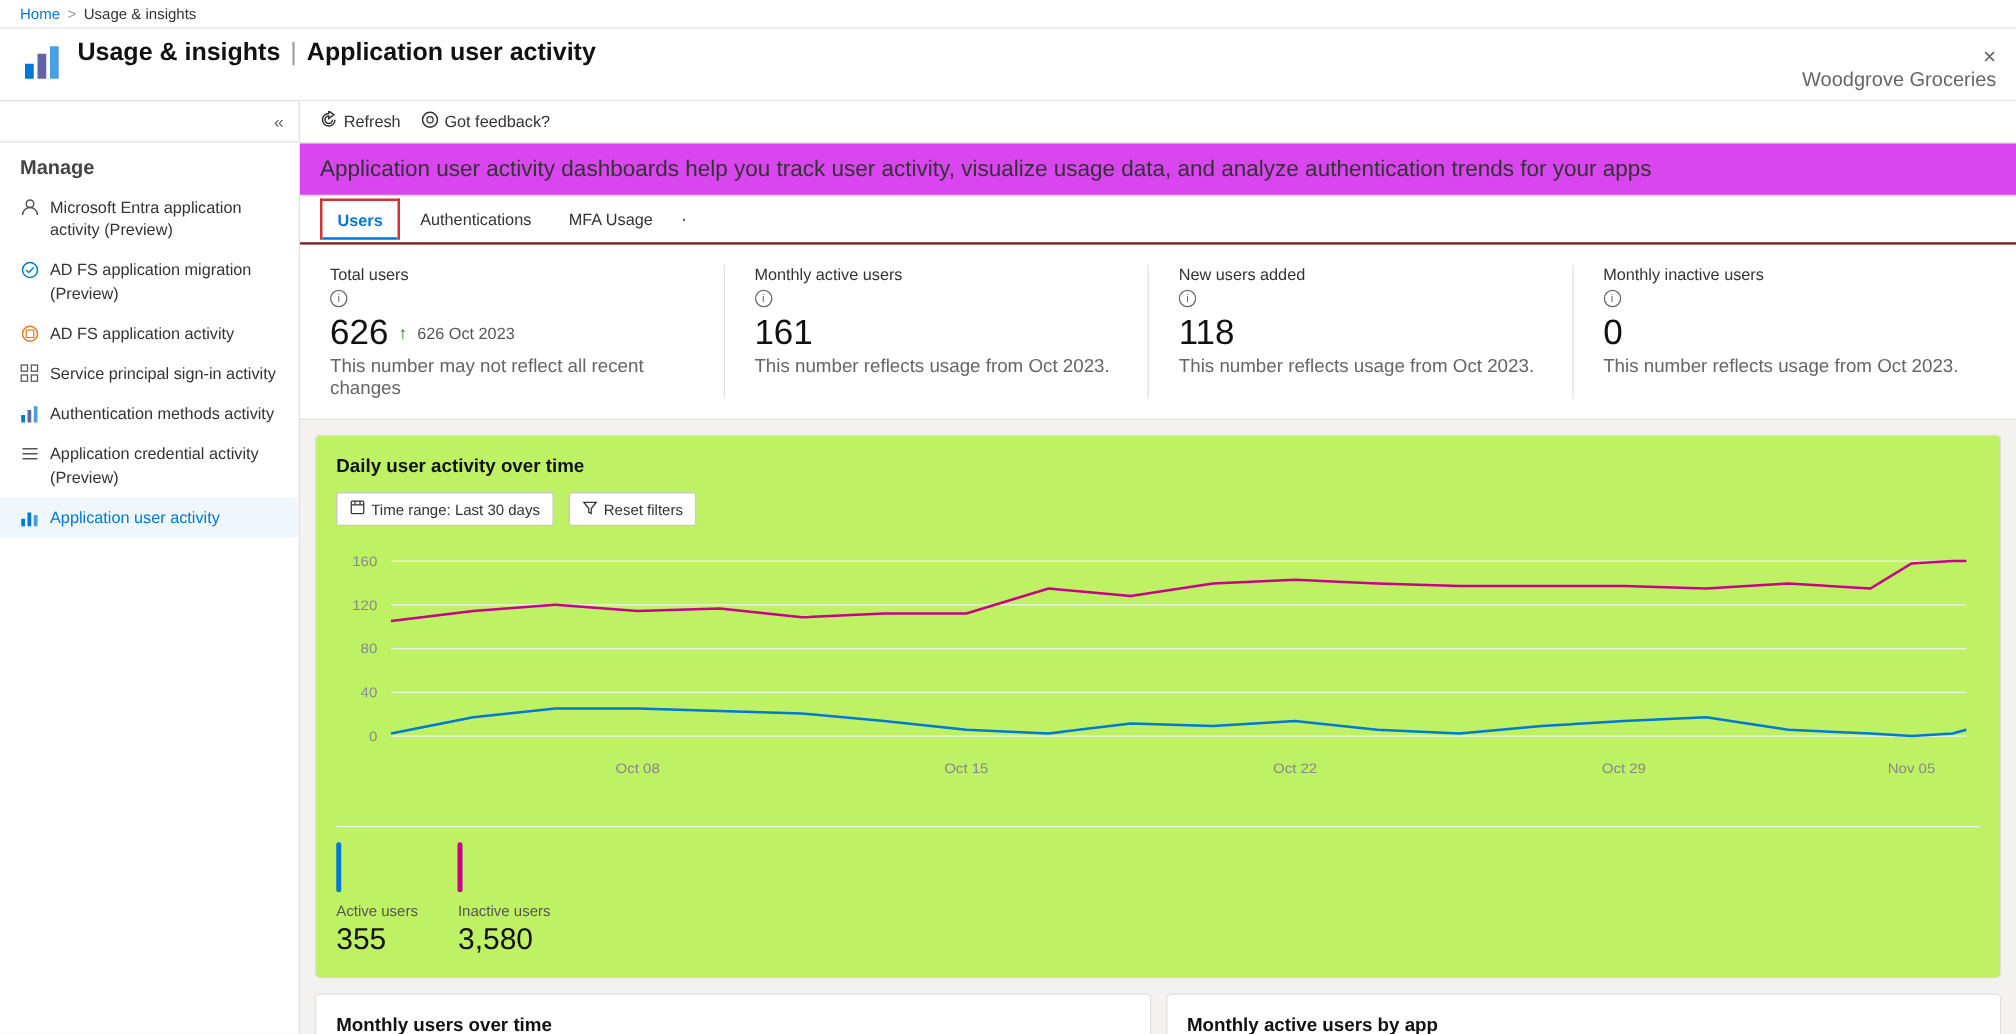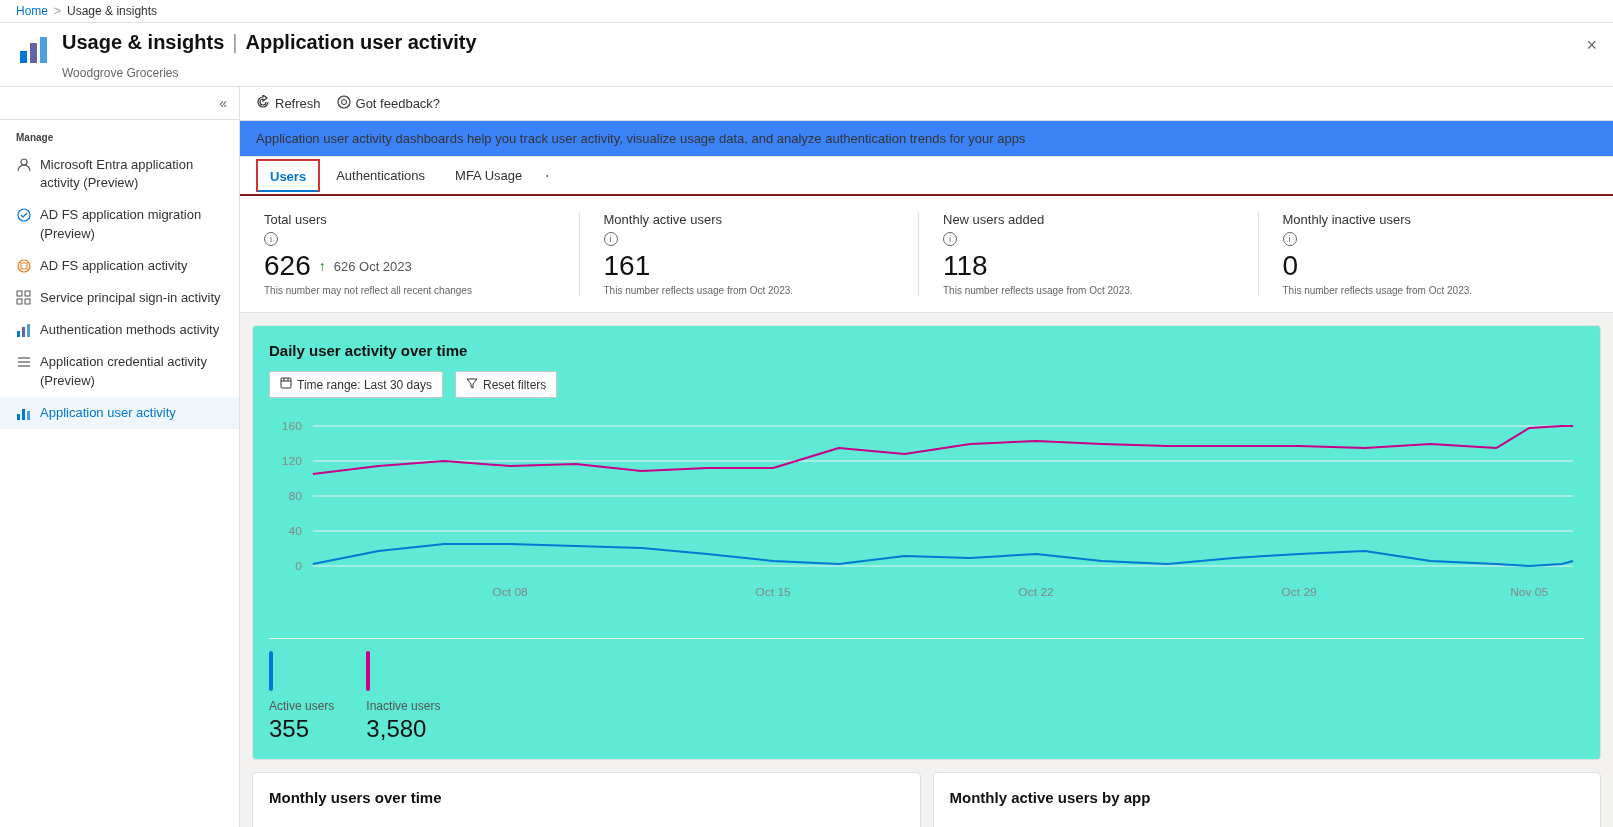--- a/index.html
+++ b/index.html
@@ -8,58 +8,58 @@
     .top-bar { background: #fff; padding: 4px 16px; display: flex; align-items: center; border-bottom: 1px solid #e0e0e0; }
     .breadcrumb { font-size: 12px; color: #555; display: flex; gap: 6px; }
     .breadcrumb a { color: #0078d4; text-decoration: none; }
     .breadcrumb-sep { color: #999; }
 
     .header-row { background: #fff; padding: 8px 16px 6px; display: flex; align-items: flex-start; border-bottom: 1px solid #e0e0e0; position: relative; }
     .header-icon { width: 36px; height: 36px; margin-right: 10px; display: flex; align-items: center; justify-content: center; }
     .header-title-block { flex: 1; }
     .header-title { font-size: 20px; font-weight: 600; color: #111; }
     .header-title-pipe { color: #999; margin: 0 8px; font-weight: 300; }
-    .header-subtitle { font-size: 12px; color: #666; margin-top: 12px; }
+    .header-subtitle { font-size: 16px; color: #666; margin-top: 2px; text-align: right; }
     .close-btn { position: absolute; right: 16px; top: 12px; font-size: 18px; color: #666; cursor: pointer; background: none; border: none; }
 
     .main-layout { display: flex; flex: 1; overflow: hidden; }
 
     .sidebar { width: 240px; background: #fff; border-right: 1px solid #e0e0e0; overflow-y: auto; flex-shrink: 0; }
-    .sidebar-manage-label { font-size: 10px; font-weight: 700; color: #444; padding: 12px 16px 6px; text-transform: none; letter-spacing: 0; }
+    .sidebar-manage-label { font-size: 16px; font-weight: 700; color: #444; padding: 12px 16px 6px; text-transform: none; letter-spacing: 0; }
     .sidebar-item { display: flex; align-items: flex-start; padding: 7px 16px; cursor: pointer; gap: 8px; font-size: 13px; color: #333; line-height: 1.4; }
     .sidebar-item.active { background: #eff6fc; color: #0078d4; }
     .sidebar-item-icon { width: 16px; height: 16px; flex-shrink: 0; margin-top: 1px; }
     .sidebar-collapse-btn { display: flex; justify-content: flex-end; padding: 8px 12px; border-bottom: 1px solid #e0e0e0; }
     .sidebar-collapse-btn button { background: none; border: none; cursor: pointer; color: #666; font-size: 14px; }
 
     .content-area { flex: 1; overflow-y: auto; background: #f3f2f1; padding: 0; }
 
     .toolbar { background: #fff; padding: 8px 16px; display: flex; align-items: center; gap: 16px; border-bottom: 1px solid #e0e0e0; }
     .toolbar-btn { display: flex; align-items: center; gap: 5px; background: none; border: none; cursor: pointer; color: #333; font-size: 13px; }
 
-    .description-bar { background: #3b82f6; padding: 10px 16px; font-size: 13px; color: #333; border-bottom: 1px solid #e0e0e0; }
+    .description-bar { background: #d946ef; padding: 10px 16px; font-size: 18px; color: #333; border-bottom: 1px solid #e0e0e0; }
 
     .tabs-bar { background: #fff; padding: 0 16px; display: flex; align-items: center; border-bottom: 2px solid #7f1d1d; gap: 2px; }
     .tab { padding: 10px 14px; font-size: 13px; cursor: pointer; border: none; background: none; color: #333; position: relative; font-weight: 400; }
     .tab.active { color: #0078d4; font-weight: 600; }
     .tab.active::after { content: ''; position: absolute; bottom: 0; left: 0; right: 0; height: 2px; background: #0078d4; }
     .tab-more { font-size: 18px; color: #666; padding: 8px 6px; cursor: pointer; }
 
     .stats-row { background: #fff; padding: 16px; display: flex; gap: 0; border-bottom: 1px solid #e0e0e0; }
     .stat-card { flex: 1; padding: 0 24px; border-right: 1px solid #e0e0e0; }
     .stat-card:first-child { padding-left: 8px; }
     .stat-card:last-child { border-right: none; }
     .stat-label { font-size: 13px; color: #333; display: flex; gap: 5px; margin-bottom: 4px; flex-direction: column; }
     .stat-value { font-size: 28px; font-weight: 300; color: #111; display: flex; align-items: center; gap: 8px; }
     .stat-value .arrow-up { color: #107c10; font-size: 14px; }
     .stat-change { font-size: 13px; color: #555; }
-    .stat-note { font-size: 10px; color: #666; margin-top: 3px; }
+    .stat-note { font-size: 15px; color: #666; margin-top: 3px; }
     .info-icon { width: 14px; height: 14px; border: 1px solid #666; border-radius: 50%; display: inline-flex; align-items: center; justify-content: center; font-size: 9px; color: #666; cursor: pointer; flex-shrink: 0; }
 
-    .chart-section { background: #5eead4; margin: 12px 12px; border: 1px solid #e0e0e0; border-radius: 4px; padding: 16px; }
+    .chart-section { background: #bef264; margin: 12px 12px; border: 1px solid #e0e0e0; border-radius: 4px; padding: 16px; }
     .chart-title { font-size: 15px; font-weight: 600; color: #111; margin-bottom: 12px; }
     .chart-filters { display: flex; align-items: center; gap: 12px; margin-bottom: 8px; }
     .filter-btn { background: #fff; border: 1px solid #c8c8c8; padding: 5px 10px; font-size: 12px; cursor: pointer; border-radius: 2px; display: flex; align-items: center; gap: 5px; color: #333; }
 
     .chart-container { position: relative; height: 220px; width: 100%; }
     svg.chart-svg { width: 100%; height: 100%; }
 
     .chart-legend { display: flex; gap: 32px; margin-top: 12px; padding-top: 12px; border-top: 1px solid #f0f0f0; }
     .legend-item { display: flex; align-items: flex-start; gap: 8px; flex-direction: column; }
     .legend-dot-line { width: 4px; height: 40px; border-radius: 2px; flex-shrink: 0; }

